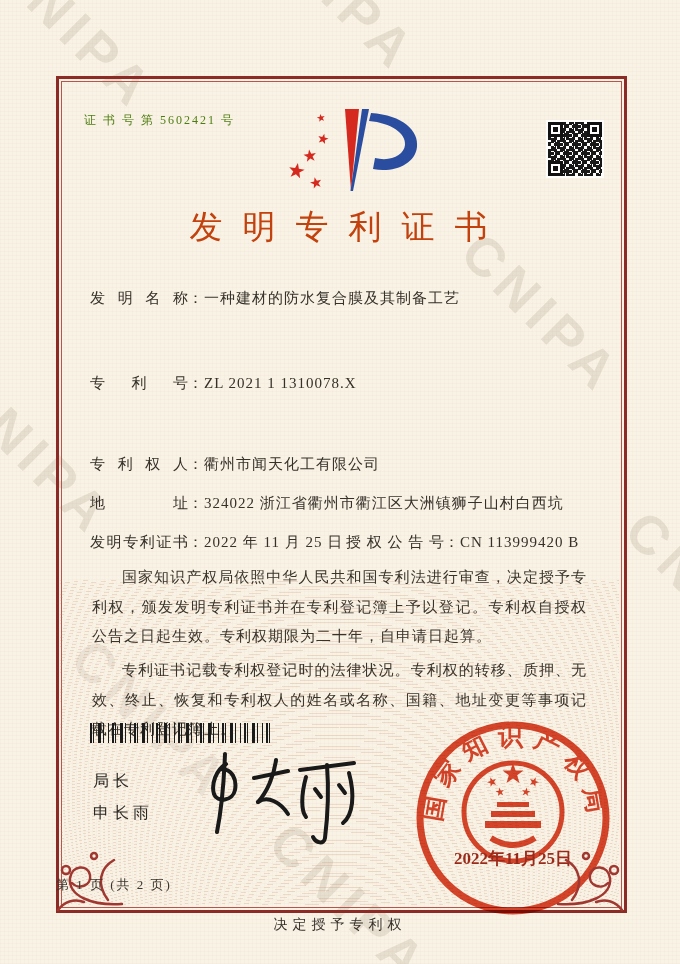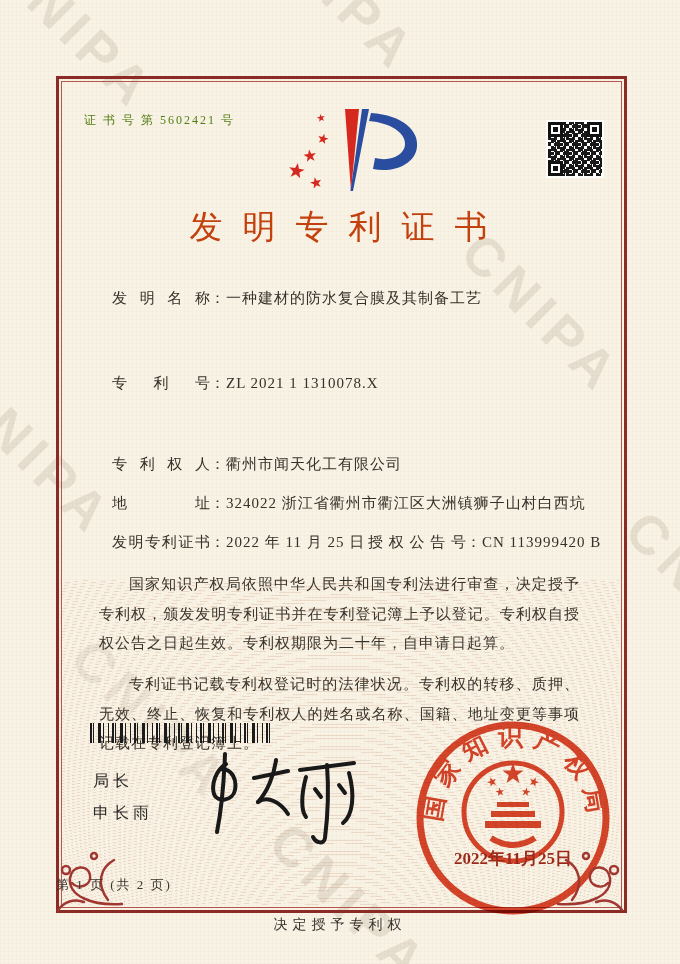--- a/index.html
+++ b/index.html
@@ -49,29 +49,29 @@
   .qr .fp::after{content:"";position:absolute;inset:2px;background:#111;}
   .fp.tl{left:2px;top:2px}.fp.tr{right:2px;top:2px}.fp.bl{left:2px;bottom:2px}
   .title{
     left:56px;top:205px;width:565px;text-align:center;
     font-size:33px;font-weight:normal;letter-spacing:20px;text-indent:20px;
     color:#c2410c;
   }
   .field-row{left:90px;width:510px;font-size:15px;color:#353029;white-space:nowrap;}
   .fr1{top:289px}.fr2{top:332px}.fr3{top:374px}.fr4{top:415px}
   .fr5{top:455px}.fr6{top:494px}.fr7{top:533px}
-  .f-label{display:inline-block;width:98px;text-align:justify;text-align-last:justify;margin-left:22px;}
+  .f-label{display:inline-block;width:98px;text-align:justify;text-align-last:justify;}
   .f-colon{display:inline-block;width:16px;}
   .f-value{letter-spacing:1px;}
   .pair2{position:absolute;left:256px;top:0;}
   .body-text{
     left:88px;top:559px;width:503px;font-size:15px;line-height:1.98;
     text-align:justify;color:#3a332a;
   }
-  .body-text p{margin:11px;text-indent:2em;letter-spacing:1px;}
+  .body-text p{margin:4px;text-indent:2em;letter-spacing:1px;}
   .barcode{
     left:90px;top:723px;width:183px;height:20px;
     background:repeating-linear-gradient(90deg,
       #1b1b1b 0 2px,transparent 2px 3px,#1b1b1b 3px 4px,transparent 4px 8px,
       #1b1b1b 8px 11px,transparent 11px 13px,#1b1b1b 13px 14px,transparent 14px 18px,
       #1b1b1b 18px 19px,transparent 19px 22px);
   }
   .signer-title{left:93px;top:771px;font-size:16px;letter-spacing:4px;color:#2b2824;}
   .signer-name{left:93px;top:803px;font-size:16px;letter-spacing:4px;color:#2b2824;}
   .signature{left:188px;top:750px;width:190px;height:102px;}

